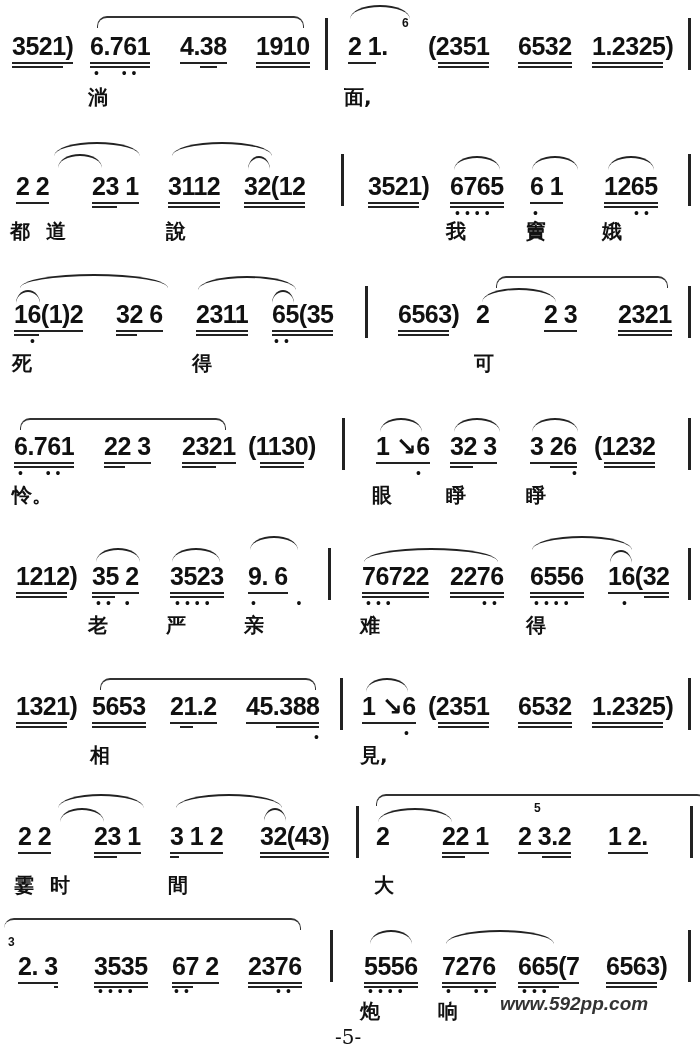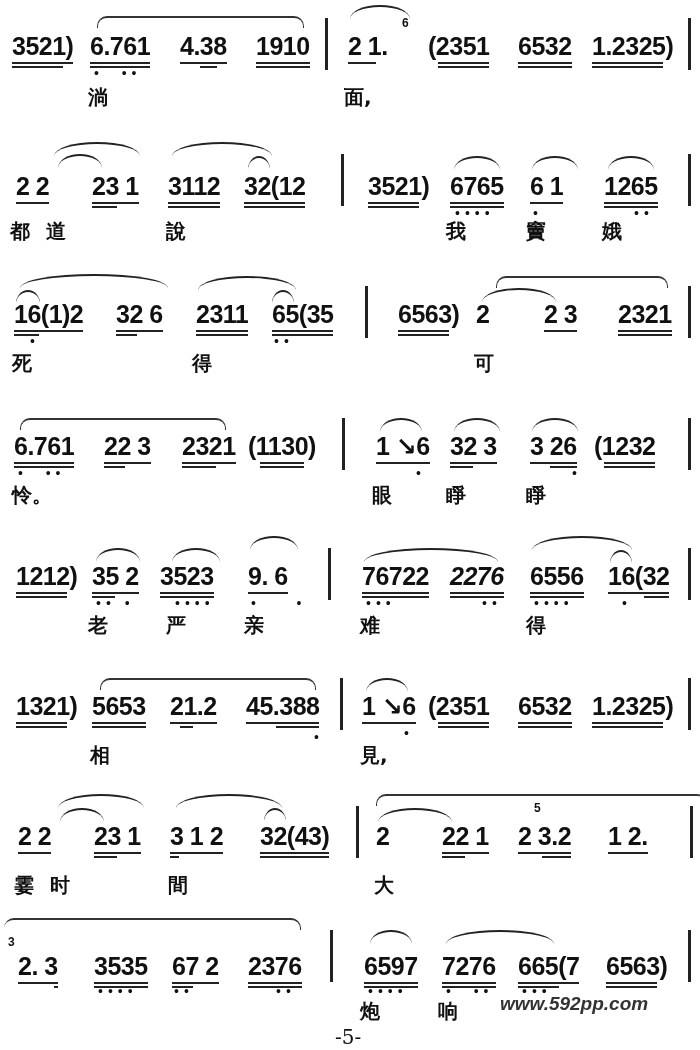--- a/index.html
+++ b/index.html
@@ -116,30 +116,30 @@
   <div class="lyric" style="left:446px; top:104px;">睜</div>
   <div class="lyric" style="left:526px; top:104px;">睜</div>
 </div>
 
 <div class="row" style="top:510px;">
   <div class="grp" style="left:16px; top:52px;"><span>1212)</span><div class="ul1" style="bottom:-4px; right:10px;"></div><div class="ul2" style="bottom:-8px; right:10px;"></div></div>
   <div class="slur" style="left:96px; top:38px; width:44px;"></div>
   <div class="grp" style="left:92px; top:52px;"><span>35 2</span><div class="ul1" style="bottom:-4px;"></div><div class="ul2" style="bottom:-8px; right:24px;"></div></div>
   <div class="dots" style="left:96px; top:88px;">••&nbsp;•</div>
   <div class="slur" style="left:172px; top:38px; width:48px;"></div>
-  <div class="grp" style="left:160px; top:52px;"><span>3523</span><div class="ul1" style="bottom:-4px;"></div><div class="ul2" style="bottom:-8px;"></div></div>
+  <div class="grp" style="left:170px; top:52px;"><span>3523</span><div class="ul1" style="bottom:-4px;"></div><div class="ul2" style="bottom:-8px;"></div></div>
   <div class="dots" style="left:175px; top:88px;">••••</div>
   <div class="slur" style="left:250px; top:26px; width:48px;"></div>
   <div class="grp" style="left:248px; top:52px;"><span>9. 6</span><div class="ul1" style="bottom:-4px;"></div></div>
   <div class="dots" style="left:251px; top:88px;">•&nbsp;&nbsp;&nbsp;&nbsp;•</div>
   <div class="bar" style="left:328px; top:38px; height:52px;"></div>
   <div class="slur" style="left:364px; top:38px; width:134px;"></div>
   <div class="grp" style="left:362px; top:52px;"><span>76722</span><div class="ul1" style="bottom:-4px;"></div><div class="ul2" style="bottom:-8px;"></div></div>
   <div class="dots" style="left:366px; top:88px;">•••</div>
-  <div class="grp" style="left:450px; top:52px;font-style:italic;"><span>2276</span><div class="ul1" style="bottom:-4px;"></div><div class="ul2" style="bottom:-8px;"></div></div>
+  <div class="grp" style="left:450px; top:52px;"><span>2276</span><div class="ul1" style="bottom:-4px;"></div><div class="ul2" style="bottom:-8px;"></div></div>
   <div class="dots" style="left:482px; top:88px;">••</div>
   <div class="slur" style="left:532px; top:26px; width:100px;"></div>
   <div class="slur" style="left:610px; top:40px; width:22px;"></div>
   <div class="grp" style="left:530px; top:52px;"><span>6556</span><div class="ul1" style="bottom:-4px;"></div><div class="ul2" style="bottom:-8px;"></div></div>
   <div class="dots" style="left:534px; top:88px;">••••</div>
   <div class="grp" style="left:608px; top:52px;"><span>16(32</span><div class="ul1" style="bottom:-4px;"></div><div class="ul2" style="bottom:-8px; left:36px;"></div></div>
   <div class="dots" style="left:622px; top:88px;">•</div>
   <div class="bar" style="left:688px; top:38px; height:52px;"></div>
   <div class="lyric" style="left:88px; top:104px;">老</div>
   <div class="lyric" style="left:166px; top:104px;">严</div>
@@ -196,21 +196,21 @@
   <div class="grace" style="left:8px; top:36px;">3</div>
   <div class="grp" style="left:18px; top:52px;"><span>2. 3</span><div class="ul1" style="bottom:-4px;"></div><div class="ul2" style="bottom:-8px; left:36px;"></div></div>
   <div class="grp" style="left:94px; top:52px;"><span>3535</span><div class="ul1" style="bottom:-4px;"></div><div class="ul2" style="bottom:-8px;"></div></div>
   <div class="dots" style="left:98px; top:86px;">••••</div>
   <div class="grp" style="left:172px; top:52px;"><span>67 2</span><div class="ul1" style="bottom:-4px;"></div><div class="ul2" style="bottom:-8px; right:26px;"></div></div>
   <div class="dots" style="left:174px; top:86px;">••</div>
   <div class="grp" style="left:248px; top:52px;"><span>2376</span><div class="ul1" style="bottom:-4px;"></div><div class="ul2" style="bottom:-8px;"></div></div>
   <div class="dots" style="left:276px; top:86px;">••</div>
   <div class="bar" style="left:330px; top:30px; height:52px;"></div>
   <div class="slur" style="left:370px; top:30px; width:42px;"></div>
-  <div class="grp" style="left:364px; top:52px;"><span>6597</span><div class="ul1" style="bottom:-4px;"></div><div class="ul2" style="bottom:-8px;"></div></div>
+  <div class="grp" style="left:364px; top:52px;"><span>5556</span><div class="ul1" style="bottom:-4px;"></div><div class="ul2" style="bottom:-8px;"></div></div>
   <div class="dots" style="left:368px; top:86px;">••••</div>
   <div class="slur" style="left:446px; top:30px; width:108px;"></div>
   <div class="grp" style="left:442px; top:52px;"><span>7276</span><div class="ul1" style="bottom:-4px;"></div><div class="ul2" style="bottom:-8px;"></div></div>
   <div class="dots" style="left:446px; top:86px;">•&nbsp;&nbsp;••</div>
   <div class="grp" style="left:518px; top:52px;"><span>665(7</span><div class="ul1" style="bottom:-4px;"></div><div class="ul2" style="bottom:-8px; right:20px;"></div></div>
   <div class="dots" style="left:522px; top:86px;">•••</div>
   <div class="grp" style="left:606px; top:52px;"><span>6563)</span><div class="ul1" style="bottom:-4px; right:10px;"></div><div class="ul2" style="bottom:-8px; right:10px;"></div></div>
   <div class="bar" style="left:688px; top:30px; height:52px;"></div>
   <div class="lyric" style="left:360px; top:100px;">炮</div>
   <div class="lyric" style="left:438px; top:100px;">响</div>

